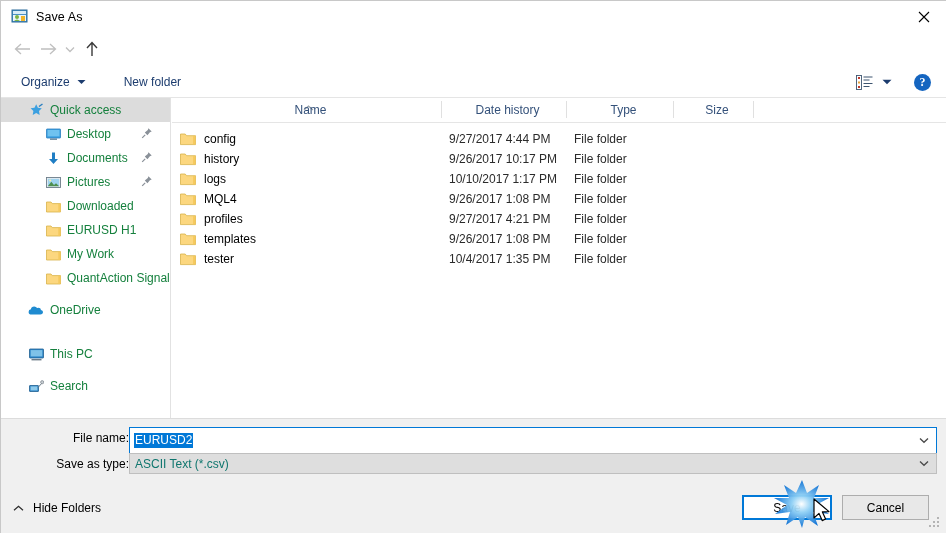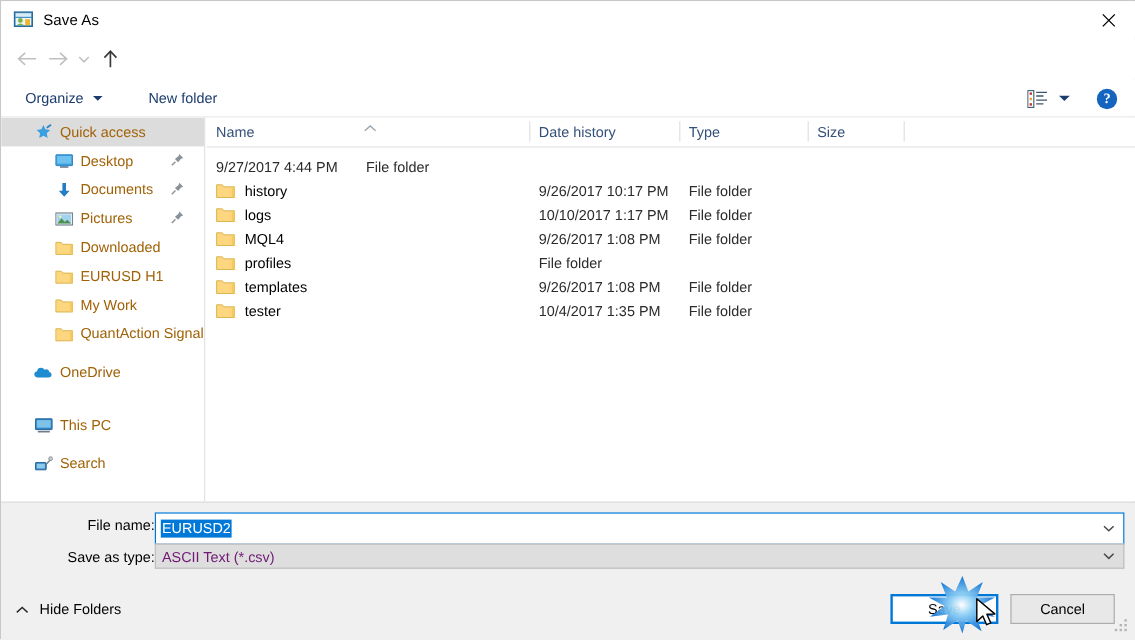--- a/index.html
+++ b/index.html
@@ -103,40 +103,40 @@
   }
 
   
   #sidebar {
     position: absolute; left: 0; top: 97px; width: 170px; height: 320px;
     background: #ffffff; border-right: 1px solid #e2e2e2;
     overflow: hidden;
   }
   .side-item {
     height: 24px; display: flex; align-items: center; position: relative;
-    font-size: 12px; color: #a16207; white-space: nowrap; text-align: right;
+    font-size: 12px; color: #15803d; white-space: nowrap;
   }
   .side-item.selected { background: #dcdcdc; }
   .side-icon { width: 16px; height: 16px; flex: none; margin-right: 6px; position: relative; display:flex; align-items:center; justify-content:center;}
   .side-pin { position: absolute; right: 16px; top: 5px; width: 13px; height: 13px; }
   .lvl0 { padding-left: 27px; }
   .lvl1 { padding-left: 44px; }
 
   
   #filelist {
     position: absolute; left: 171px; top: 97px; width: 774px; height: 320px;
     background: #ffffff; overflow: hidden;
   }
   #col-header {
     position: relative; height: 25px; border-bottom: 1px solid #e5e5e5;
     display: flex; align-items: flex-end;
   }
   .col {
     font-size: 12px; color: #34517a; height: 25px; display: flex; align-items: center;
-    padding-left: 8px; position: relative; flex: none;
+    padding-left: 8px; position: relative; flex: none; justify-content: center;
   }
   .col + .col::before {
     content: ""; position: absolute; left: 0; top: 4px; bottom: 4px; width: 1px;
     background: #e0e0e0;
   }
   #sort-chevron { position: absolute; left: 131px; top: 0px; }
   .row {
     height: 20px; display: flex; align-items: center; font-size: 12px; color: #000000;
   }
   .cell { flex: none; display: flex; align-items: center; height: 20px; }
@@ -162,21 +162,21 @@
   }
   #filename-value {
     font-size: 12px; color: #ffffff; background: #0078d7;
     margin-left: 4px; padding: 0 1px; line-height: 15px;
   }
   #savetype-input {
     position: absolute; left: 128px; top: 452px; width: 808px; height: 21px;
     background: #dedede; border: 1px solid #bfbfbf;
     display: flex; align-items: center;
   }
-  #savetype-value { font-size: 12px; color: #701a75; margin-left: 5px; }
+  #savetype-value { font-size: 12px; color: #0f766e; margin-left: 5px; }
   .combo-caret {
     position: absolute; right: 5px; top: 0; bottom: 0; width: 14px;
     display: flex; align-items: center; justify-content: center;
   }
   #hide-folders {
     position: absolute; left: 12px; top: 500px; display: flex; align-items: center;
     font-size: 12px; color: #000000;
   }
   #hide-caret { margin-right: 9px; display: flex; align-items: center; }
   #save-btn {
@@ -471,20 +471,29 @@
       </div>
       <div class="col" style="width:80px">
         <span>Size</span>
       </div>
       <div class="col" style="width:190px"></div>
     </div>
 
     <div style="padding-top:6px">
 
       <div class="row">
+        <div class="cell cell-name" style="width:269px">
+          <span class="folder-icon">
+            <svg width="16" height="14" viewBox="0 0 16 14">
+              <path d="M0.5 2 L5.2 2 L6.6 3.7 L15.5 3.7 L15.5 12.6 L0.5 12.6 Z" fill="#fcd77f" stroke="#d8b24a" stroke-width="0.8"></path>
+              <rect x="13.1" y="3.9" width="2.4" height="8.5" fill="#f5c95e"></rect>
+            </svg>
+          </span>
+          <span>config</span>
+        </div>
         <div class="cell cell-date" style="width:125px">
             <span>9/27/2017 4:44 PM</span>
           </div>
         <div class="cell cell-type" style="width:107px">
             <span>File folder</span>
           </div>
         <div class="cell" style="width:80px">
             <span></span>
           </div>
       </div>
@@ -555,20 +564,23 @@
       <div class="row">
         <div class="cell cell-name" style="width:269px">
           <span class="folder-icon">
             <svg width="16" height="14" viewBox="0 0 16 14">
               <path d="M0.5 2 L5.2 2 L6.6 3.7 L15.5 3.7 L15.5 12.6 L0.5 12.6 Z" fill="#fcd77f" stroke="#d8b24a" stroke-width="0.8"></path>
               <rect x="13.1" y="3.9" width="2.4" height="8.5" fill="#f5c95e"></rect>
             </svg>
           </span>
           <span>profiles</span>
         </div>
+        <div class="cell cell-date" style="width:125px">
+            <span>9/27/2017 4:21 PM</span>
+          </div>
         <div class="cell cell-type" style="width:107px">
             <span>File folder</span>
           </div>
         <div class="cell" style="width:80px">
             <span></span>
           </div>
       </div>
 
       <div class="row">
         <div class="cell cell-name" style="width:269px">

